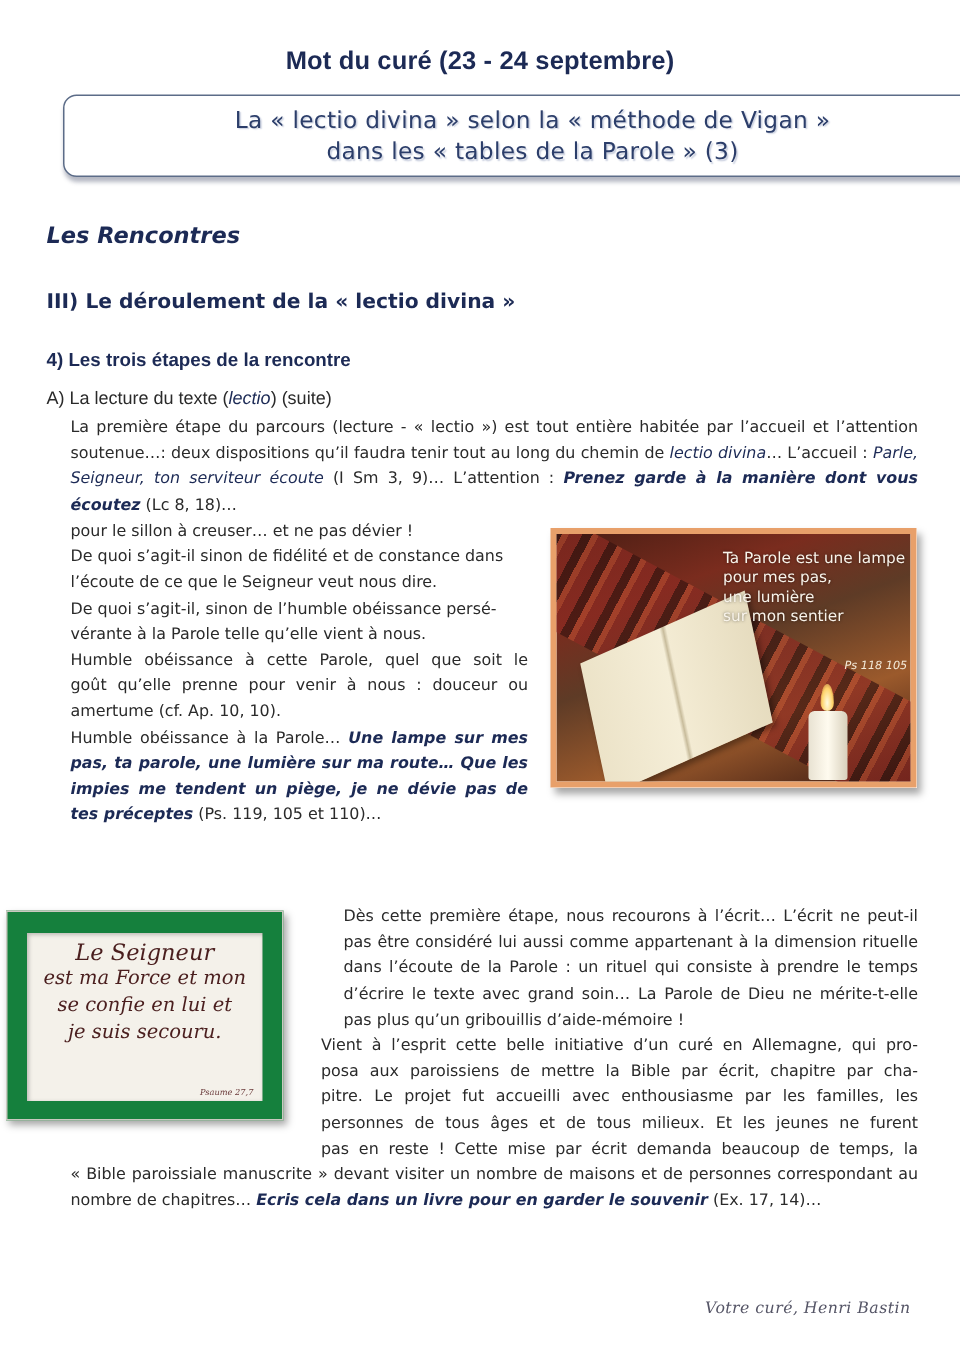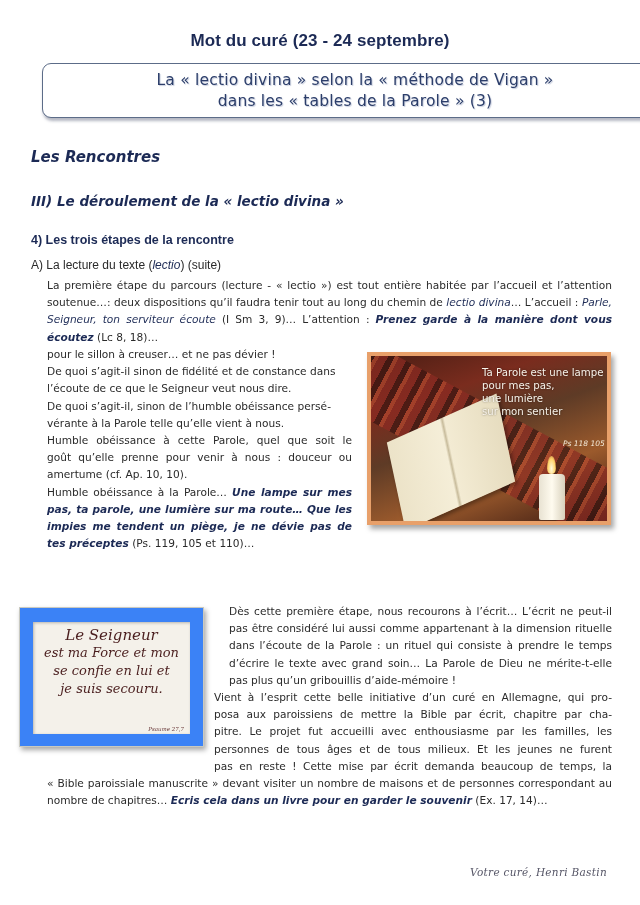--- a/index.html
+++ b/index.html
@@ -23,21 +23,21 @@
       letter-spacing: 0.2px;
     }
 
     .h1 {
       position: absolute; left: 31px; top: 148px;
       font-family: "DejaVu Sans", sans-serif; font-weight: bold; font-style: italic;
       font-size: 15px; color: #1c2a55;
     }
     .h2 {
       position: absolute; left: 31px; top: 193px;
-      font-family: "DejaVu Sans", sans-serif; font-weight: bold; font-style: italic;
+      font-family: "DejaVu Sans", sans-serif; font-weight: bold; 
       font-size: 13.5px; color: #1c2a55;
     }
     .h3 {
       position: absolute; left: 31px; top: 233px;
       font-family: "Liberation Sans", sans-serif; font-weight: bold;
       font-size: 12.5px; color: #1c2a55;
     }
     .subsec {
       position: absolute; left: 31px; top: 258px;
       font-family: "Liberation Sans", sans-serif; font-size: 12px; color: #2a2a2a;
@@ -84,22 +84,22 @@
       position: absolute; left: 111px; top: 10px; width: 130px;
       font-family: "DejaVu Sans", sans-serif; font-size: 10.2px; line-height: 13px; color: #f8f3ea;
       text-shadow: 0 0 2px rgba(0,0,0,0.5);
     }
     .photo-candle .psref {
       position: absolute; left: 192px; top: 83px; font-style: italic;
       font-family: "DejaVu Sans", sans-serif; font-size: 7.5px; color: #f4ead8;
     }
 
     .photo-callig {
-      position: absolute; left: 19px; top: 607px; width: 185px; height: 140px;
-      background: #3b82f6; border: 1px solid #c9c9c0;
+      position: absolute; left: 4px; top: 607px; width: 185px; height: 140px;
+      background: #15803d; border: 1px solid #c9c9c0;
       box-shadow: 2px 3px 5px rgba(0,0,0,0.35);
     }
     .photo-callig .inner {
       position: absolute; left: 13px; top: 14px; width: 157px; height: 112px;
       background: #f4f1ea; box-shadow: inset 1px 1px 3px rgba(0,0,0,0.25);
       text-align: center; padding-top: 4px;
     }
     .photo-callig .cl {
       font-family: "DejaVu Serif", serif; font-style: italic; color: #4a1e1e;
       line-height: 18px; font-size: 13px; white-space: nowrap;

